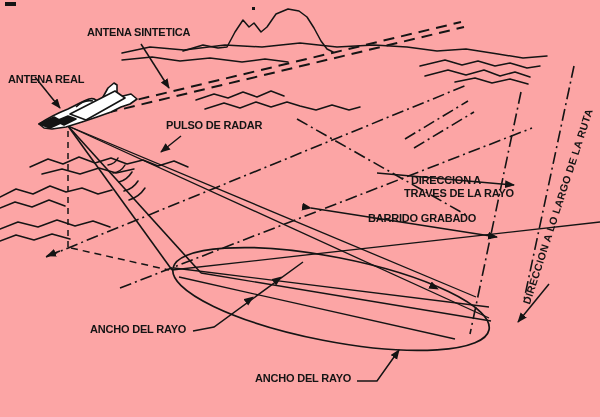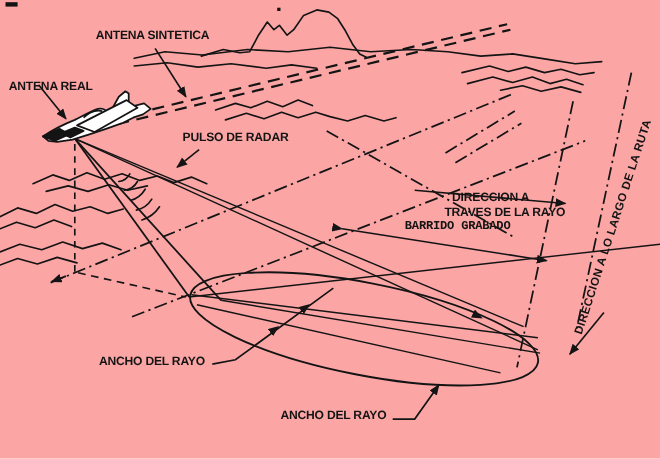--- a/index.html
+++ b/index.html
@@ -127,21 +127,21 @@
 
   <div class="lbl" style="left:8px;top:73px;">ANTENA REAL</div>
 
   <div class="lbl" style="left:126px;top:119px;margin-left:40px;">PULSO DE RADAR</div>
 
   <div class="lbl" style="left:404px;top:146px;margin-top:28px;">
     <span class="indent">DIRECCION A</span>
     <span>TRAVES DE LA RAYO</span>
   </div>
 
-  <div class="lbl" style="left:368px;top:200px;font-family:Liberation Mono, monospace;">BARRIDO GRABADO</div>
+  <div class="lbl" style="left:368px;top:212px;">BARRIDO GRABADO</div>
 
   <div class="lbl rot" style="left:451px;top:200px;">DIRECCION A LO LARGO DE LA RUTA</div>
 
   <div class="lbl" style="left:90px;top:323px;">
     <span>ANCHO DEL RAYO</span>
   </div>
 
   <div class="lbl" style="left:255px;top:372px;">
     <span>ANCHO DEL RAYO</span>
   </div>

